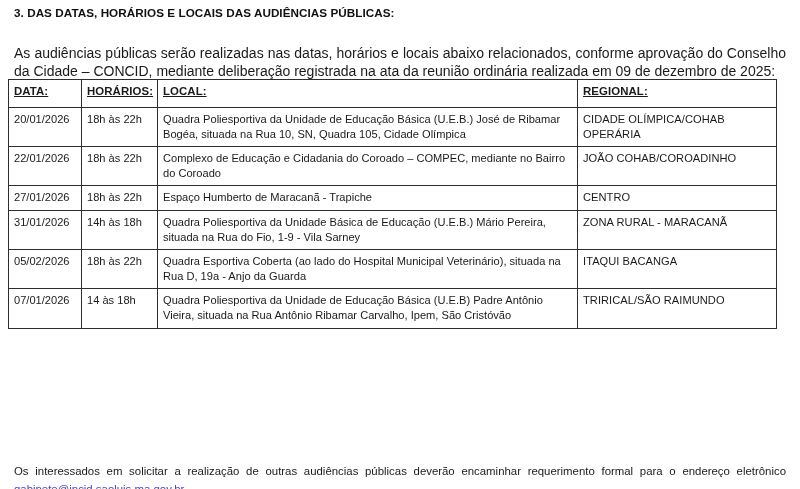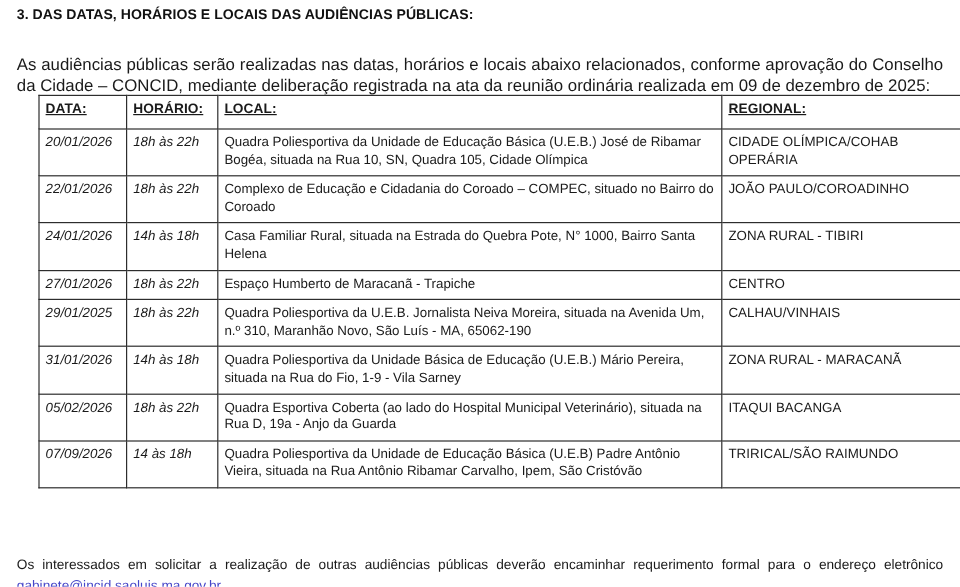--- a/index.html
+++ b/index.html
@@ -39,21 +39,21 @@
     top: 31px;
     width: 772px;
     font-size: 14px;
     line-height: 17.5px;
     color: #1a1a1a;
     text-align: justify;
     text-justify: inter-word;
   }
   table.schedule {
     position: absolute;
-    left: 32px;
+    left: 8px;
     top: 79px;
     width: 768px;
     border-collapse: collapse;
     table-layout: fixed;
     font-size: 11.1px;
     background: #ffffff;
   }
   table.schedule th,
   table.schedule td {
     border: 1px solid #2d2d2d;
@@ -77,21 +77,20 @@
     letter-spacing: 0.1px;
   }
   col.c-data    { width: 73px; }
   col.c-horario { width: 76px; }
   col.c-local   { width: 420px; }
   col.c-regional{ width: 199px; }
 
   td.cell-data,
   td.cell-horario {
     white-space: nowrap;
-    font-style: italic;
   }
   td.cell-regional {
     letter-spacing: 0.05px;
   }
   .footer {
     position: absolute;
     left: 14px;
     top: 452px;
     width: 772px;
     font-size: 11.4px;
@@ -121,75 +120,63 @@
       <col class="c-horario">
       <col class="c-local">
       <col class="c-regional">
     </colgroup>
     <thead>
       <tr>
         <th>
           <span class="hdr">DATA:</span>
         </th>
         <th>
-          <span class="hdr">HORÁRIO:</span>
+          <span class="hdr">HORÁRIOS:</span>
         </th>
         <th>
           <span class="hdr">LOCAL:</span>
         </th>
         <th>
           <span class="hdr">REGIONAL:</span>
         </th>
       </tr>
     </thead>
     <tbody id="table-body">
         <tr>
           <td class="cell-data">20/01/2026</td>
           <td class="cell-horario">18h às 22h</td>
           <td class="cell-local">Quadra Poliesportiva da Unidade de Educação Básica (U.E.B.) José de Ribamar Bogéa, situada na Rua 10, SN, Quadra 105, Cidade Olímpica</td>
           <td class="cell-regional">CIDADE OLÍMPICA/COHAB OPERÁRIA</td>
         </tr>
         <tr>
           <td class="cell-data">22/01/2026</td>
           <td class="cell-horario">18h às 22h</td>
-          <td class="cell-local">Complexo de Educação e Cidadania do Coroado – COMPEC, situado no Bairro do Coroado</td>
-          <td class="cell-regional">JOÃO PAULO/COROADINHO</td>
-        </tr>
-        <tr>
-          <td class="cell-data">24/01/2026</td>
-          <td class="cell-horario">14h às 18h</td>
-          <td class="cell-local">Casa Familiar Rural, situada na Estrada do Quebra Pote, N° 1000, Bairro Santa Helena</td>
-          <td class="cell-regional">ZONA RURAL - TIBIRI</td>
+          <td class="cell-local">Complexo de Educação e Cidadania do Coroado – COMPEC, mediante no Bairro do Coroado</td>
+          <td class="cell-regional">JOÃO COHAB/COROADINHO</td>
         </tr>
         <tr>
           <td class="cell-data">27/01/2026</td>
           <td class="cell-horario">18h às 22h</td>
           <td class="cell-local">Espaço Humberto de Maracanã - Trapiche</td>
           <td class="cell-regional">CENTRO</td>
-        </tr>
-        <tr>
-          <td class="cell-data">29/01/2025</td>
-          <td class="cell-horario">18h às 22h</td>
-          <td class="cell-local">Quadra Poliesportiva da U.E.B. Jornalista Neiva Moreira, situada na Avenida Um, n.º 310, Maranhão Novo, São Luís - MA, 65062-190</td>
-          <td class="cell-regional">CALHAU/VINHAIS</td>
         </tr>
         <tr>
           <td class="cell-data">31/01/2026</td>
           <td class="cell-horario">14h às 18h</td>
           <td class="cell-local">Quadra Poliesportiva da Unidade Básica de Educação (U.E.B.) Mário Pereira, situada na Rua do Fio, 1-9 - Vila Sarney</td>
           <td class="cell-regional">ZONA RURAL - MARACANÃ</td>
         </tr>
         <tr>
           <td class="cell-data">05/02/2026</td>
           <td class="cell-horario">18h às 22h</td>
           <td class="cell-local">Quadra Esportiva Coberta (ao lado do Hospital Municipal Veterinário), situada na Rua D, 19a - Anjo da Guarda</td>
           <td class="cell-regional">ITAQUI BACANGA</td>
         </tr>
         <tr>
-          <td class="cell-data">07/09/2026</td>
+          <td class="cell-data">07/01/2026</td>
           <td class="cell-horario">14 às 18h</td>
           <td class="cell-local">Quadra Poliesportiva da Unidade de Educação Básica (U.E.B) Padre Antônio Vieira, situada na Rua Antônio Ribamar Carvalho, Ipem, São Cristóvão</td>
           <td class="cell-regional">TRIRICAL/SÃO RAIMUNDO</td>
         </tr>
       </tbody>
   </table>
 
   <p class="footer">
     <span>Os interessados em solicitar a realização de outras audiências públicas deverão encaminhar requerimento formal para o endereço eletrônico </span><a class="email" href="#">gabinete@incid.saoluis.ma.gov.br.</a>
   </p>

